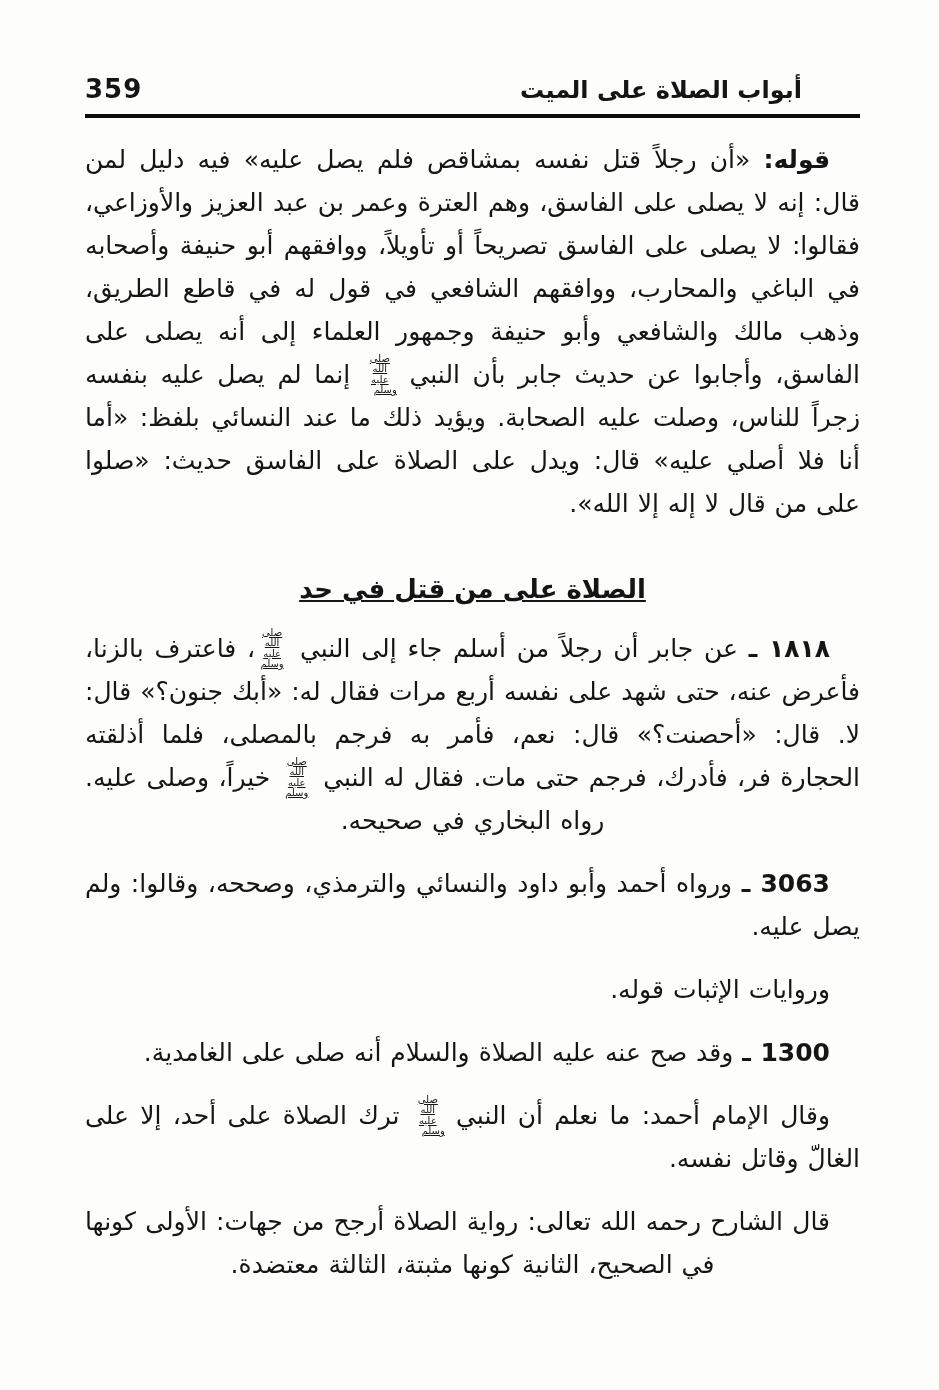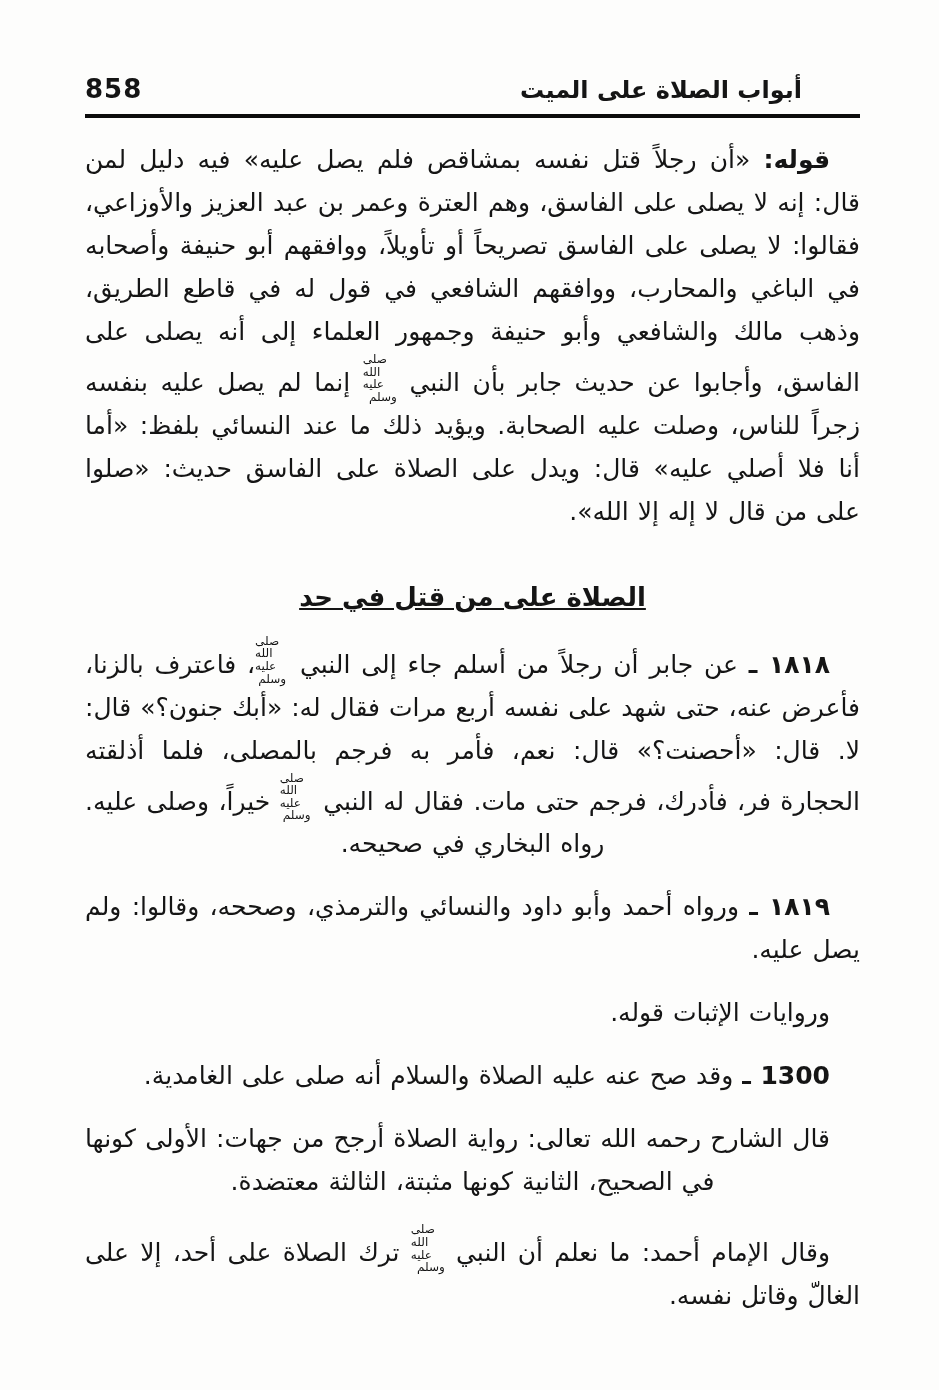--- a/index.html
+++ b/index.html
@@ -61,46 +61,47 @@
     font-size:26px;
     font-weight:bold;
     text-align:center;
     margin:46px 0 6px 0;
     line-height:36px;
     text-decoration:underline;
   }
   .saw{
     display:inline-block;
     width:34px;
-    font-size:12px;
+    font-size:10px;
     line-height:1.05;
-    text-align:left;
+    text-align:center;
     vertical-align:-10px;
     white-space:normal;
     word-spacing:0;
     text-indent:0;
     font-weight:normal;
+    text-decoration:underline;
   }
 </style>
 </head>
 <body>
 
 <div class="page">
 
   <div class="running-head">
     <span class="title">أبواب الصلاة على الميت</span>
-    <span class="pageno">858</span>
+    <span class="pageno">359</span>
   </div>
 
   <hr class="head-rule">
 
   <div class="body-text">
       <p class="para"><span class="lead">قوله:</span> «أن رجلاً قتل نفسه بمشاقص فلم يصل عليه» فيه دليل لمن قال: إنه لا يصلى على الفاسق، وهم العترة وعمر بن عبد العزيز والأوزاعي، فقالوا: لا يصلى على الفاسق تصريحاً أو تأويلاً، ووافقهم أبو حنيفة وأصحابه في الباغي والمحارب، ووافقهم الشافعي في قول له في قاطع الطريق، وذهب مالك والشافعي وأبو حنيفة وجمهور العلماء إلى أنه يصلى على الفاسق، وأجابوا عن حديث جابر بأن النبي <span class="saw">صلى الله عليه وسلم</span> إنما لم يصل عليه بنفسه زجراً للناس، وصلت عليه الصحابة. ويؤيد ذلك ما عند النسائي بلفظ: «أما أنا فلا أصلي عليه» قال: ويدل على الصلاة على الفاسق حديث: «صلوا على من قال لا إله إلا الله».</p>
       <h2 class="section-heading">الصلاة على من قتل في حد</h2>
       <p class="para center-last"><span class="lead">١٨١٨ ـ</span> عن جابر أن رجلاً من أسلم جاء إلى النبي <span class="saw">صلى الله عليه وسلم</span>، فاعترف بالزنا، فأعرض عنه، حتى شهد على نفسه أربع مرات فقال له: «أبك جنون؟» قال: لا. قال: «أحصنت؟» قال: نعم، فأمر به فرجم بالمصلى، فلما أذلقته الحجارة فر، فأدرك، فرجم حتى مات. فقال له النبي <span class="saw">صلى الله عليه وسلم</span> خيراً، وصلى عليه. رواه البخاري في صحيحه.</p>
-      <p class="para"><span class="lead">١٨١٩ ـ</span> ورواه أحمد وأبو داود والنسائي والترمذي، وصححه، وقالوا: ولم يصل عليه.</p>
+      <p class="para"><span class="lead">3063 ـ</span> ورواه أحمد وأبو داود والنسائي والترمذي، وصححه، وقالوا: ولم يصل عليه.</p>
       <p class="para">وروايات الإثبات قوله.</p>
       <p class="para"><span class="lead">1300 ـ</span> وقد صح عنه عليه الصلاة والسلام أنه صلى على الغامدية.</p>
+      <p class="para">وقال الإمام أحمد: ما نعلم أن النبي <span class="saw">صلى الله عليه وسلم</span> ترك الصلاة على أحد، إلا على الغالّ وقاتل نفسه.</p>
       <p class="para center-last">قال الشارح رحمه الله تعالى: رواية الصلاة أرجح من جهات: الأولى كونها في الصحيح، الثانية كونها مثبتة، الثالثة معتضدة.</p>
-      <p class="para">وقال الإمام أحمد: ما نعلم أن النبي <span class="saw">صلى الله عليه وسلم</span> ترك الصلاة على أحد، إلا على الغالّ وقاتل نفسه.</p>
     </div>
 
 </div>
 
 </body></html>

